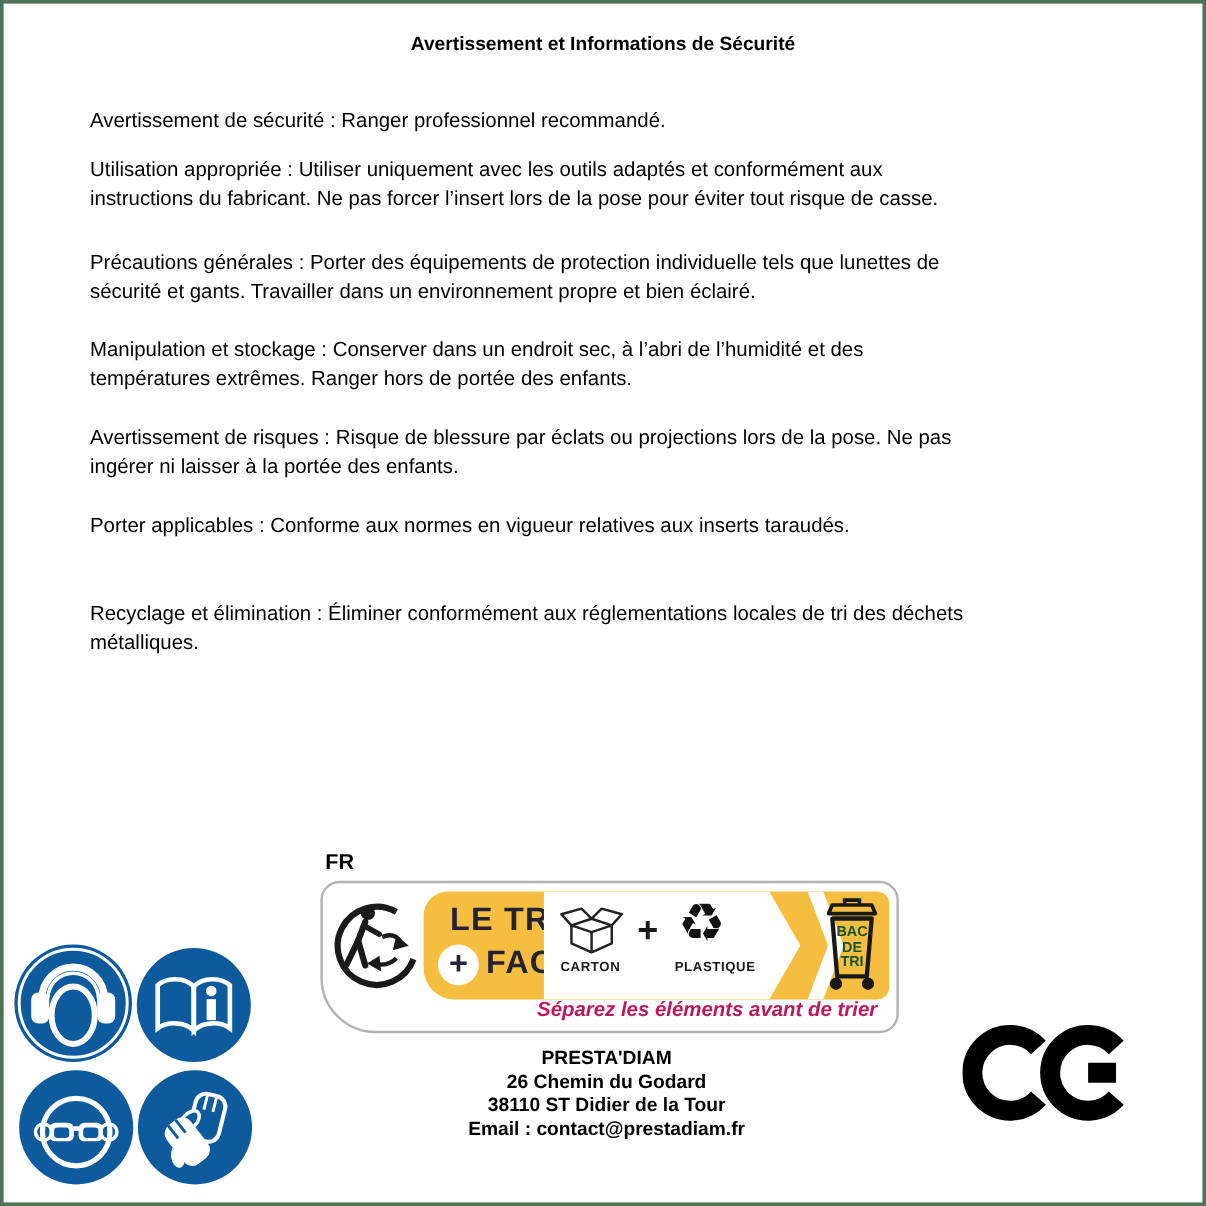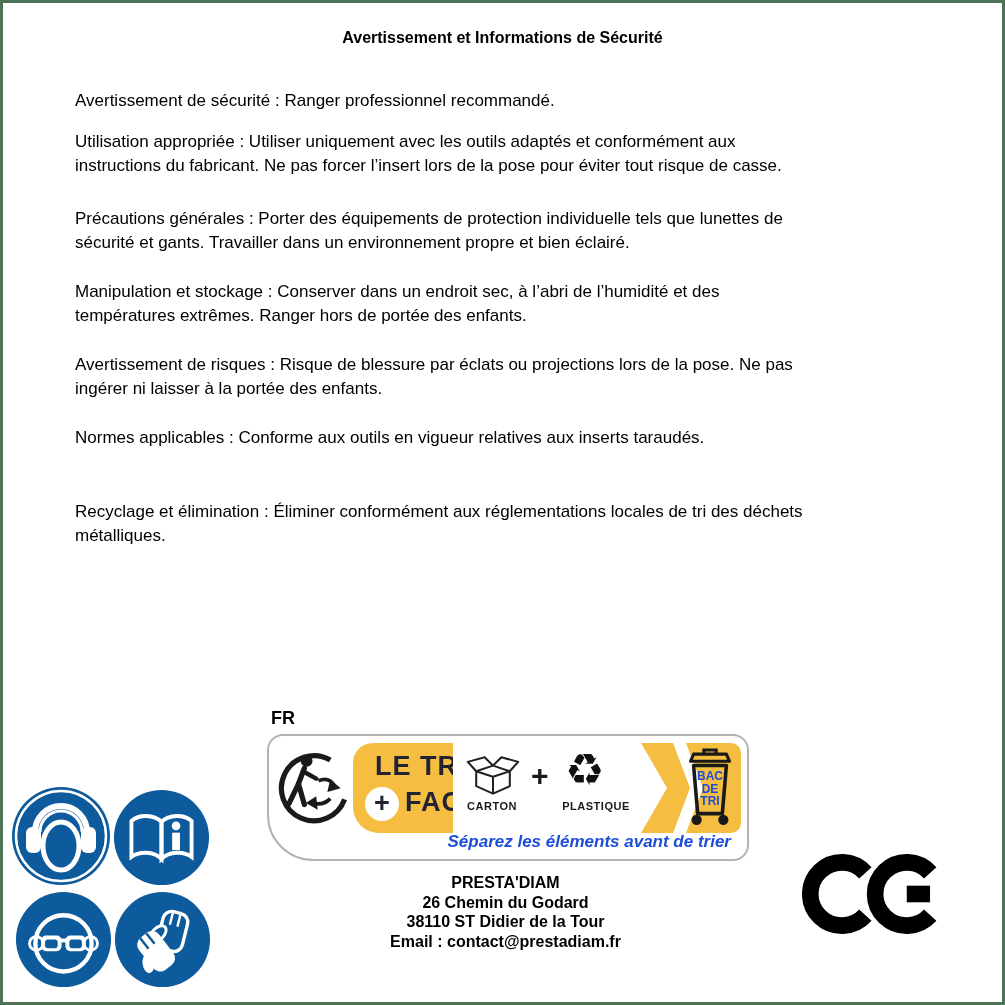--- a/index.html
+++ b/index.html
@@ -56,23 +56,23 @@
   .lab-carton{left:0;top:57px;width:78px;}
   .lab-plastique{left:98px;top:57px;width:90px;}
   .mid-plus{position:absolute;left:78px;top:16px;font-size:30px;font-weight:800;color:#1a1a1a;}
   .recycle-glyph{position:absolute;left:112px;top:2px;font-size:44px;line-height:50px;color:#111;font-family:"DejaVu Sans",sans-serif;}
   .tri-chevron{
     position:absolute;left:320px;top:0;width:30px;height:90px;background:#fff;
     clip-path:polygon(0 0,13px 0,30px 45px,13px 90px,0 90px,17px 45px);
   }
   .bin-wrap{position:absolute;left:330px;top:5px;width:54px;height:80px;}
   .bin-text{position:absolute;left:0;top:22px;width:54px;text-align:center;
-    font-size:12px;line-height:12.5px;font-weight:800;color:#1d4ed8;}
+    font-size:12px;line-height:12.5px;font-weight:800;color:#14532d;}
   .tri-caption{
-    position:absolute;right:16px;top:96px;font-size:17px;font-weight:bold;font-style:italic;color:#1d4ed8;
+    position:absolute;right:16px;top:96px;font-size:17px;font-weight:bold;font-style:italic;color:#be185d;
   }
 
   
   .resp-block{
     position:absolute;left:230px;top:870px;width:545px;
     text-align:center;font-size:16px;font-weight:bold;line-height:19.5px;
   }
   
   .ce-mark{position:absolute;left:799px;top:842px;}
 </style>
@@ -85,21 +85,21 @@
 
   <div class="para p1">Avertissement de sécurité : Ranger professionnel recommandé.</div>
   <div class="para p2">Utilisation appropriée : Utiliser uniquement avec les outils adaptés et conformément aux
 instructions du fabricant. Ne pas forcer l’insert lors de la pose pour éviter tout risque de casse.</div>
   <div class="para p3">Précautions générales : Porter des équipements de protection individuelle tels que lunettes de
 sécurité et gants. Travailler dans un environnement propre et bien éclairé.</div>
   <div class="para p4">Manipulation et stockage : Conserver dans un endroit sec, à l’abri de l’humidité et des
 températures extrêmes. Ranger hors de portée des enfants.</div>
   <div class="para p5">Avertissement de risques : Risque de blessure par éclats ou projections lors de la pose. Ne pas
 ingérer ni laisser à la portée des enfants.</div>
-  <div class="para p6">Normes applicables : Conforme aux outils en vigueur relatives aux inserts taraudés.</div>
+  <div class="para p6">Porter applicables : Conforme aux normes en vigueur relatives aux inserts taraudés.</div>
   <div class="para p7">Recyclage et élimination : Éliminer conformément aux réglementations locales de tri des déchets
 métalliques.</div>
 
   <div class="safety-icon" style="left:8px;top:783px">
     <svg width="100" height="100" viewBox="0 0 100 100">
       <circle cx="50" cy="50" r="49" fill="#0d5a9d"></circle>
       <circle cx="50" cy="50" r="45" fill="none" stroke="#fff" stroke-width="2.5"></circle>
       <path d="M24 46 A26 26 0 0 1 76 46" fill="none" stroke="#fff" stroke-width="6"></path>
       <path d="M29 46 A21 21 0 0 1 71 46" fill="none" stroke="#fff" stroke-width="3"></path>
       <rect x="15" y="41" width="15" height="26" rx="6" fill="#fff"></rect>

